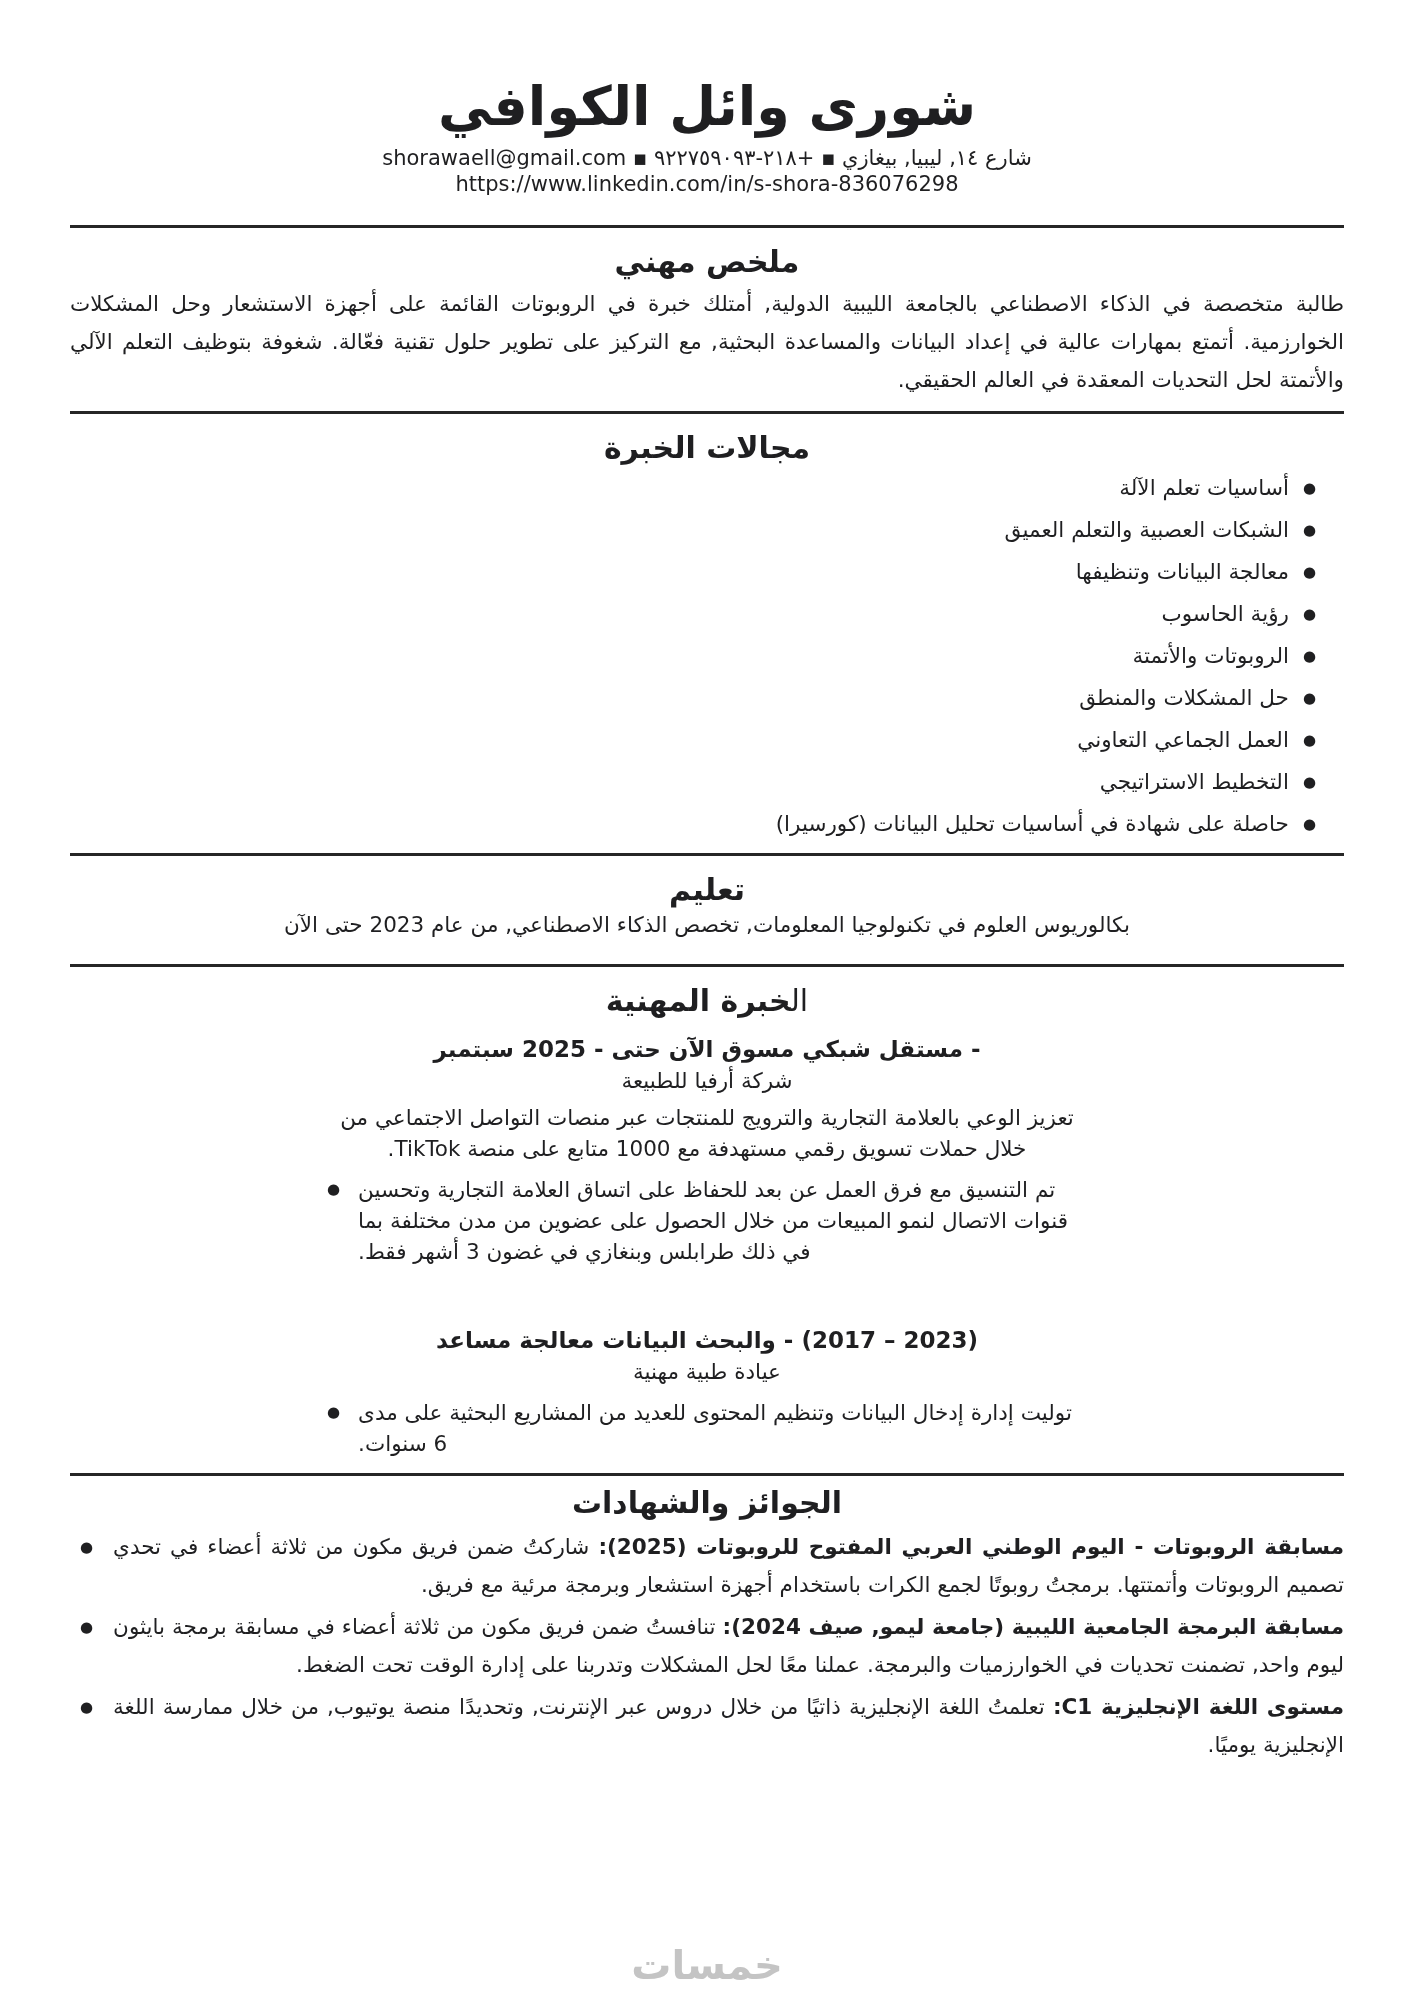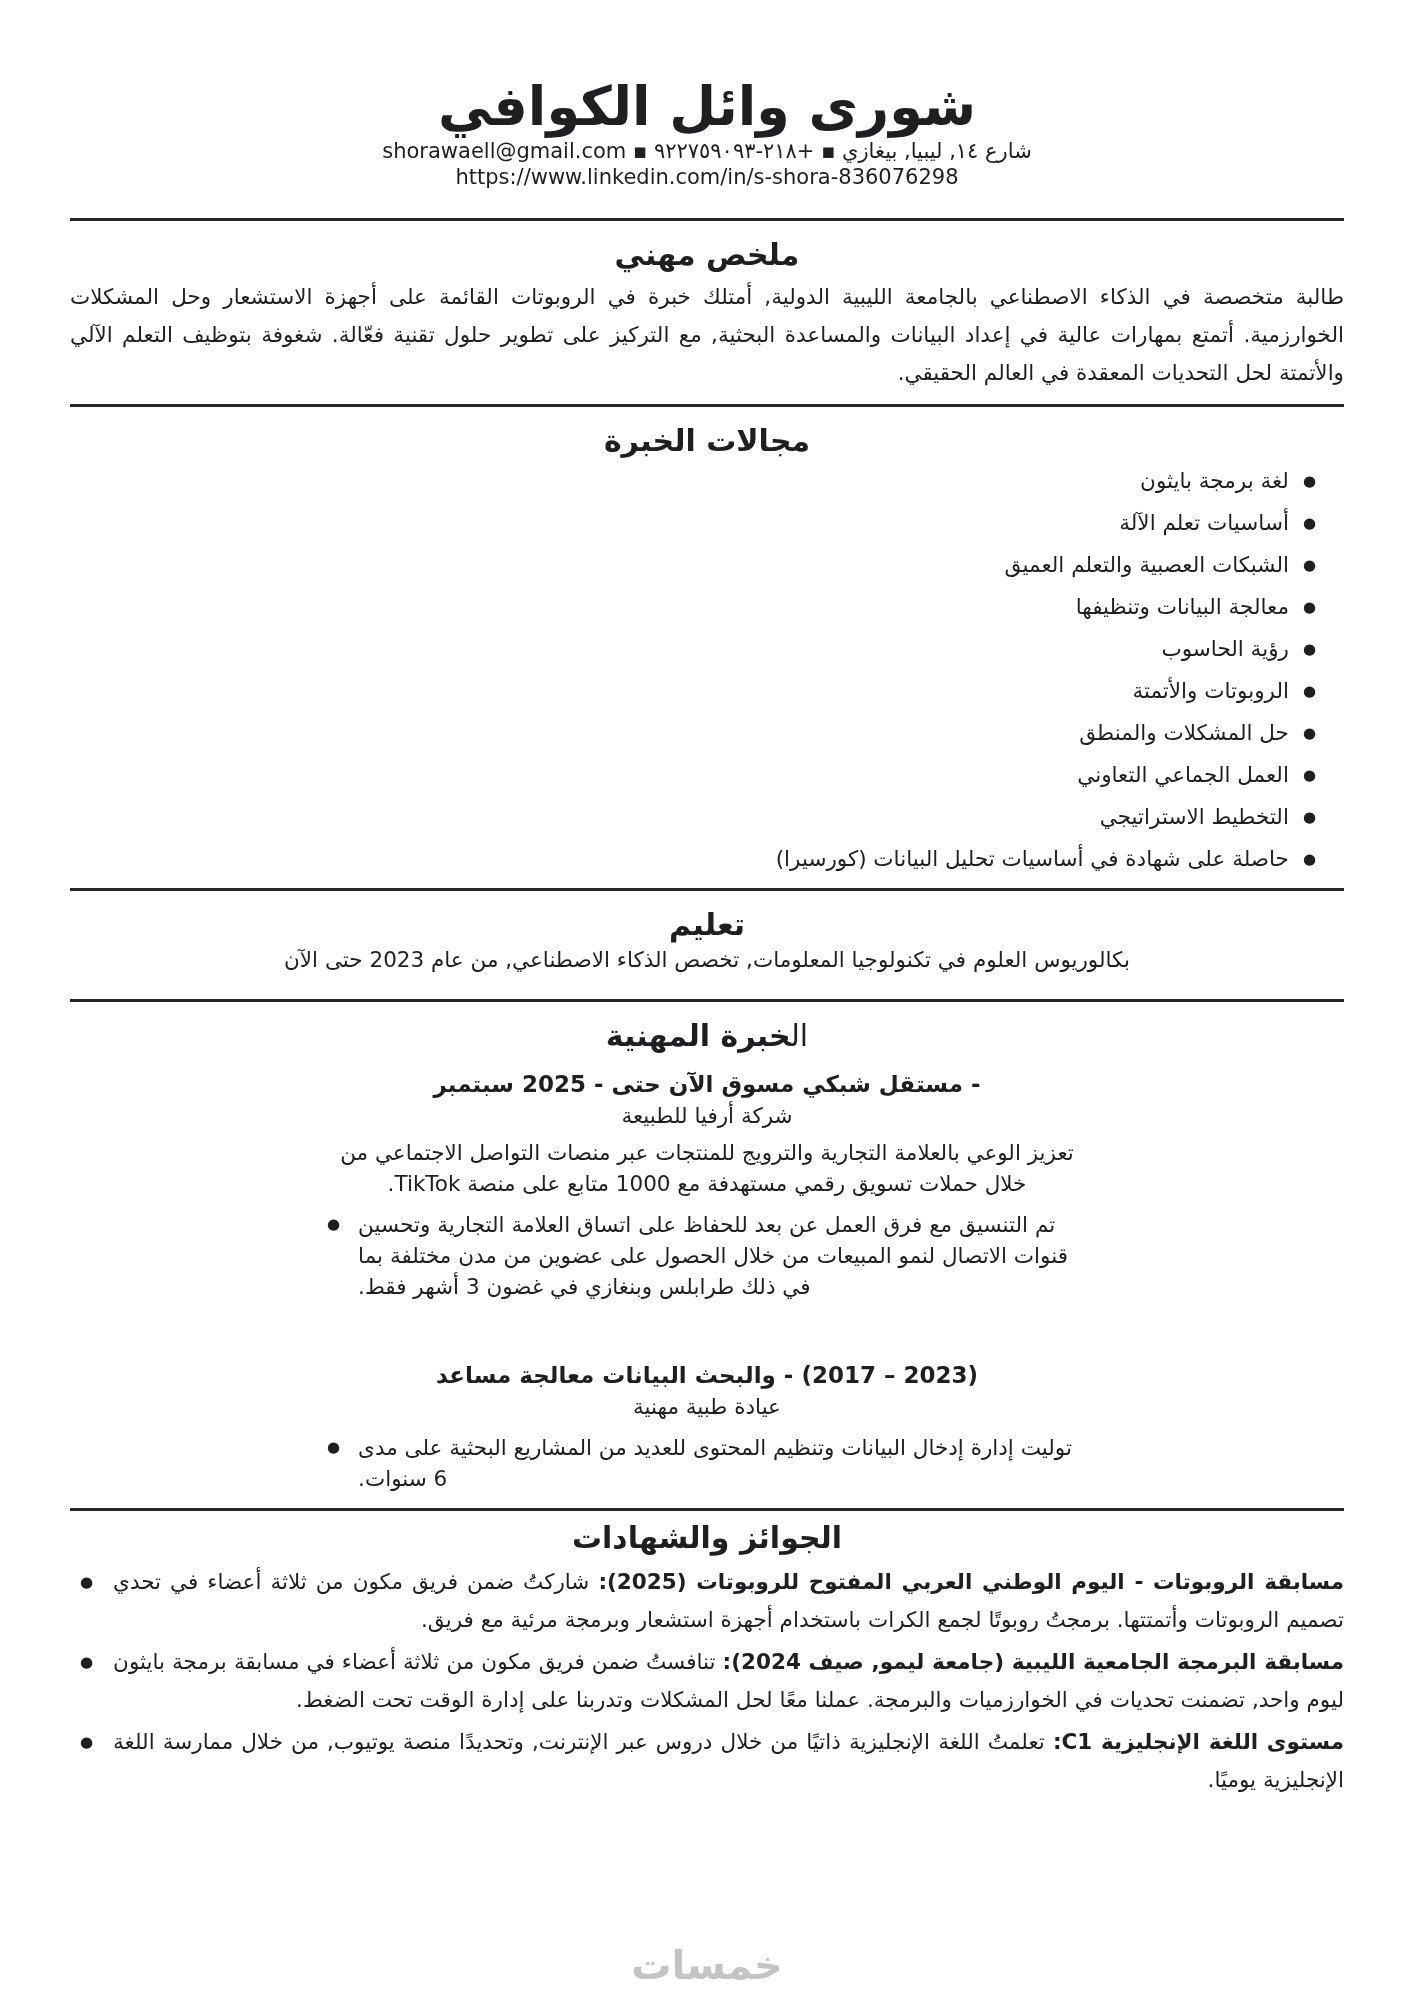--- a/index.html
+++ b/index.html
@@ -13,21 +13,21 @@
   }
   .page { padding: 76px 70px 0 70px; }
 
   .name {
     font-size: 54px; font-weight: 700;
     text-align: center; line-height: 1.15;
     direction: rtl; letter-spacing: -1px;
   }
   .contact-line {
     direction: rtl; text-align: center;
-    font-size: 21px; line-height: 26px; 
+    font-size: 21px; line-height: 26px; margin-top: 7px;
   }
   .linkedin-line {
     text-align: center; font-size: 21px; line-height: 26px;
     direction: ltr; color: #1f1f21; text-decoration: none; display: block;
   }
 
   hr.rule {
     border: 0; border-top: 3px solid #262626;
     margin: 0; margin-top: 28px;
   }
@@ -118,21 +118,20 @@
   <div>
     <h2 class="section-heading">ملخص مهني</h2>
     <p class="summary-text">طالبة متخصصة في الذكاء الاصطناعي بالجامعة الليبية الدولية, أمتلك خبرة في الروبوتات القائمة على أجهزة الاستشعار وحل المشكلات الخوارزمية. أتمتع بمهارات عالية في إعداد البيانات والمساعدة البحثية, مع التركيز على تطوير حلول تقنية فعّالة. شغوفة بتوظيف التعلم الآلي والأتمتة لحل التحديات المعقدة في العالم الحقيقي.</p>
   </div>
 
   <hr class="rule tight">
 
   <div>
     <h2 class="section-heading">مجالات الخبرة</h2>
     <ul class="skills-list">
-      <li><span class="bullet">●</span><span>لغة برمجة بايثون</span></li>
       <li><span class="bullet">●</span><span>أساسيات تعلم الآلة</span></li>
       <li><span class="bullet">●</span><span>الشبكات العصبية والتعلم العميق</span></li>
       <li><span class="bullet">●</span><span>معالجة البيانات وتنظيفها</span></li>
       <li><span class="bullet">●</span><span>رؤية الحاسوب</span></li>
       <li><span class="bullet">●</span><span>الروبوتات والأتمتة</span></li>
       <li><span class="bullet">●</span><span>حل المشكلات والمنطق</span></li>
       <li><span class="bullet">●</span><span>العمل الجماعي التعاوني</span></li>
       <li><span class="bullet">●</span><span>التخطيط الاستراتيجي</span></li>
       <li><span class="bullet">●</span><span>حاصلة على شهادة في أساسيات تحليل البيانات (كورسيرا)</span></li>
     </ul>

